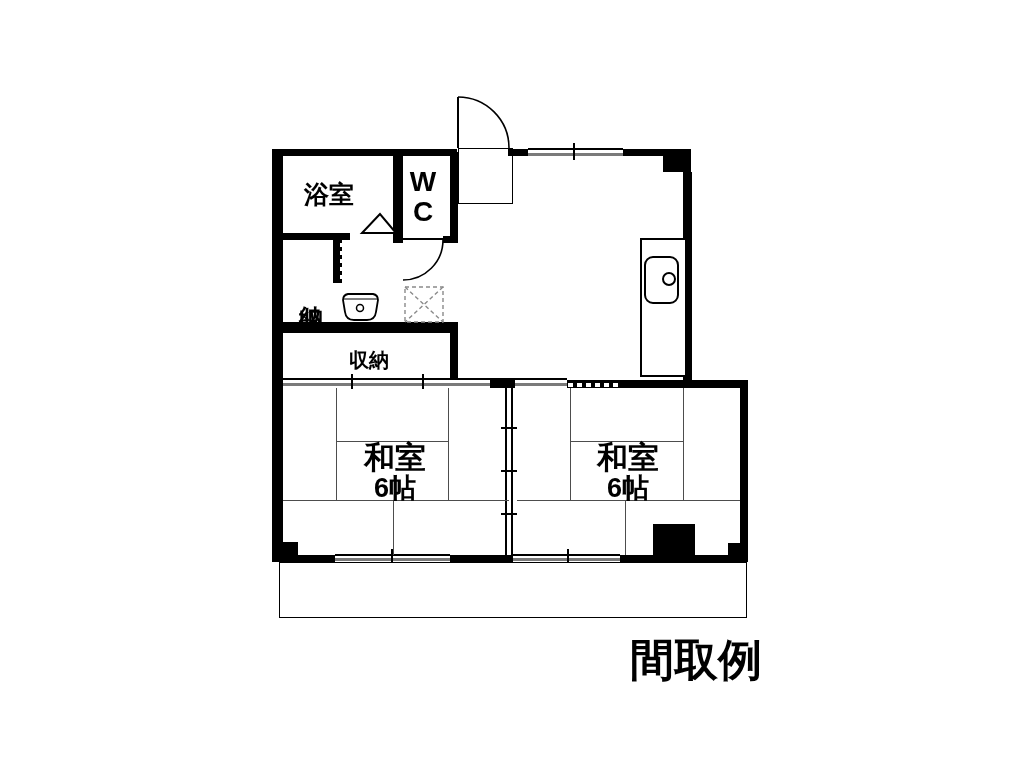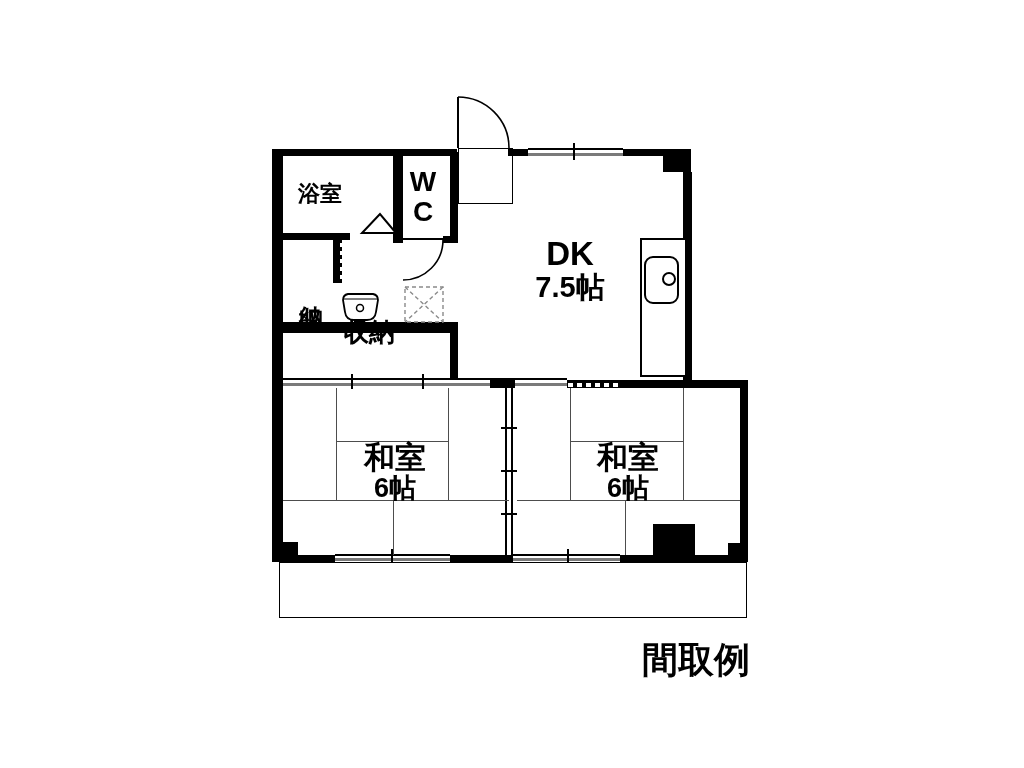--- a/index.html
+++ b/index.html
@@ -120,38 +120,34 @@
       <circle cx="360" cy="308" r="3.5" fill="#fff" stroke="#000" stroke-width="1.5"></circle>
     </g>
 
     <g stroke="#8a8a8a" stroke-width="1.4" stroke-dasharray="4 3" fill="none">
       <rect x="405" y="287" width="38" height="35"></rect>
       <line x1="405" y1="287" x2="443" y2="322"></line>
       <line x1="443" y1="287" x2="405" y2="322"></line>
     </g>
   </svg>
 
-  <div class="label" style="left:320px;top:194px;font-size:22px">浴室</div>
+  <div class="label" style="left:329px;top:194px;font-size:25px">浴室</div>
 
   <div class="label wc-label" style="left:423px;top:197px;font-size:28px">WC</div>
 
-  <div class="label" style="left:570px;top:269px">
-    <div style="font-size:33px">DK</div>
-    <div class="sub" style="font-size:29px">7.5帖</div>
-  </div>
 
   <div class="label vtext" style="left:311px;top:287px;font-size:24px">収納</div>
 
-  <div class="label" style="left:369px;top:332px;font-size:26px">収納</div>
+  <div class="label" style="left:369px;top:361px;font-size:20px">収納</div>
 
   <div class="label" style="left:395px;top:472px">
     <div style="font-size:31px">和室</div>
     <div class="sub" style="font-size:27px">6帖</div>
   </div>
 
   <div class="label" style="left:628px;top:472px">
     <div style="font-size:31px">和室</div>
     <div class="sub" style="font-size:27px">6帖</div>
   </div>
 
-  <div class="label" style="left:696px;top:660px;font-size:36px">間取例</div>
+  <div class="label" style="left:696px;top:660px;font-size:44px">間取例</div>
 
 </div>
 
 </body></html>

